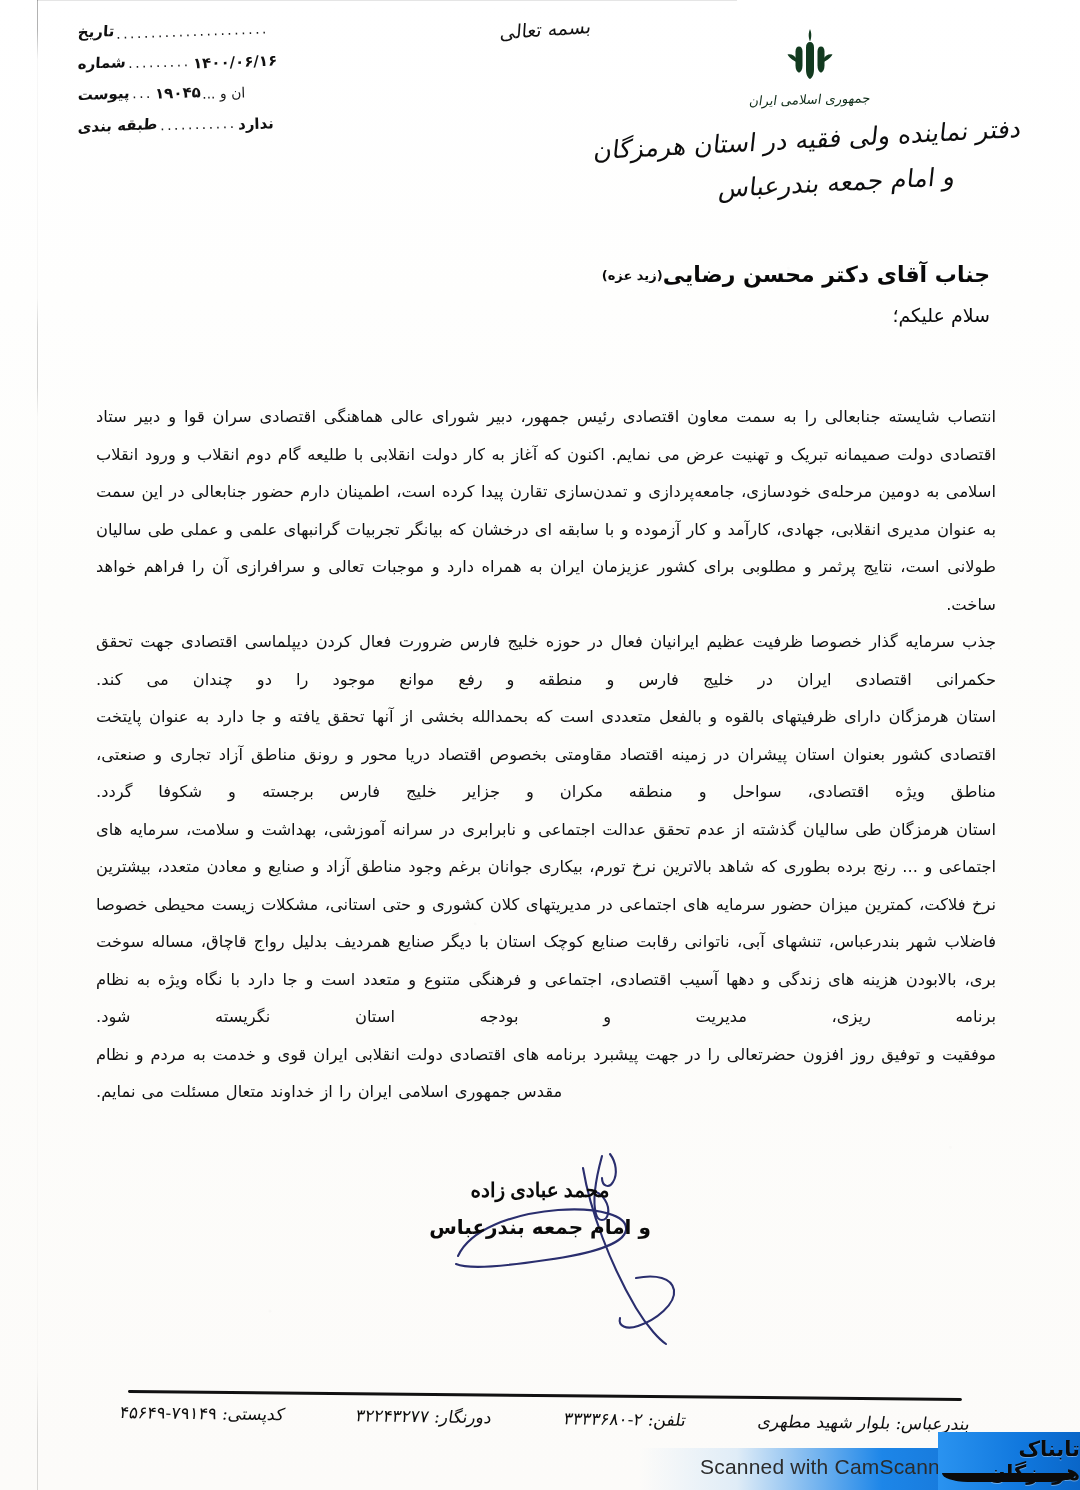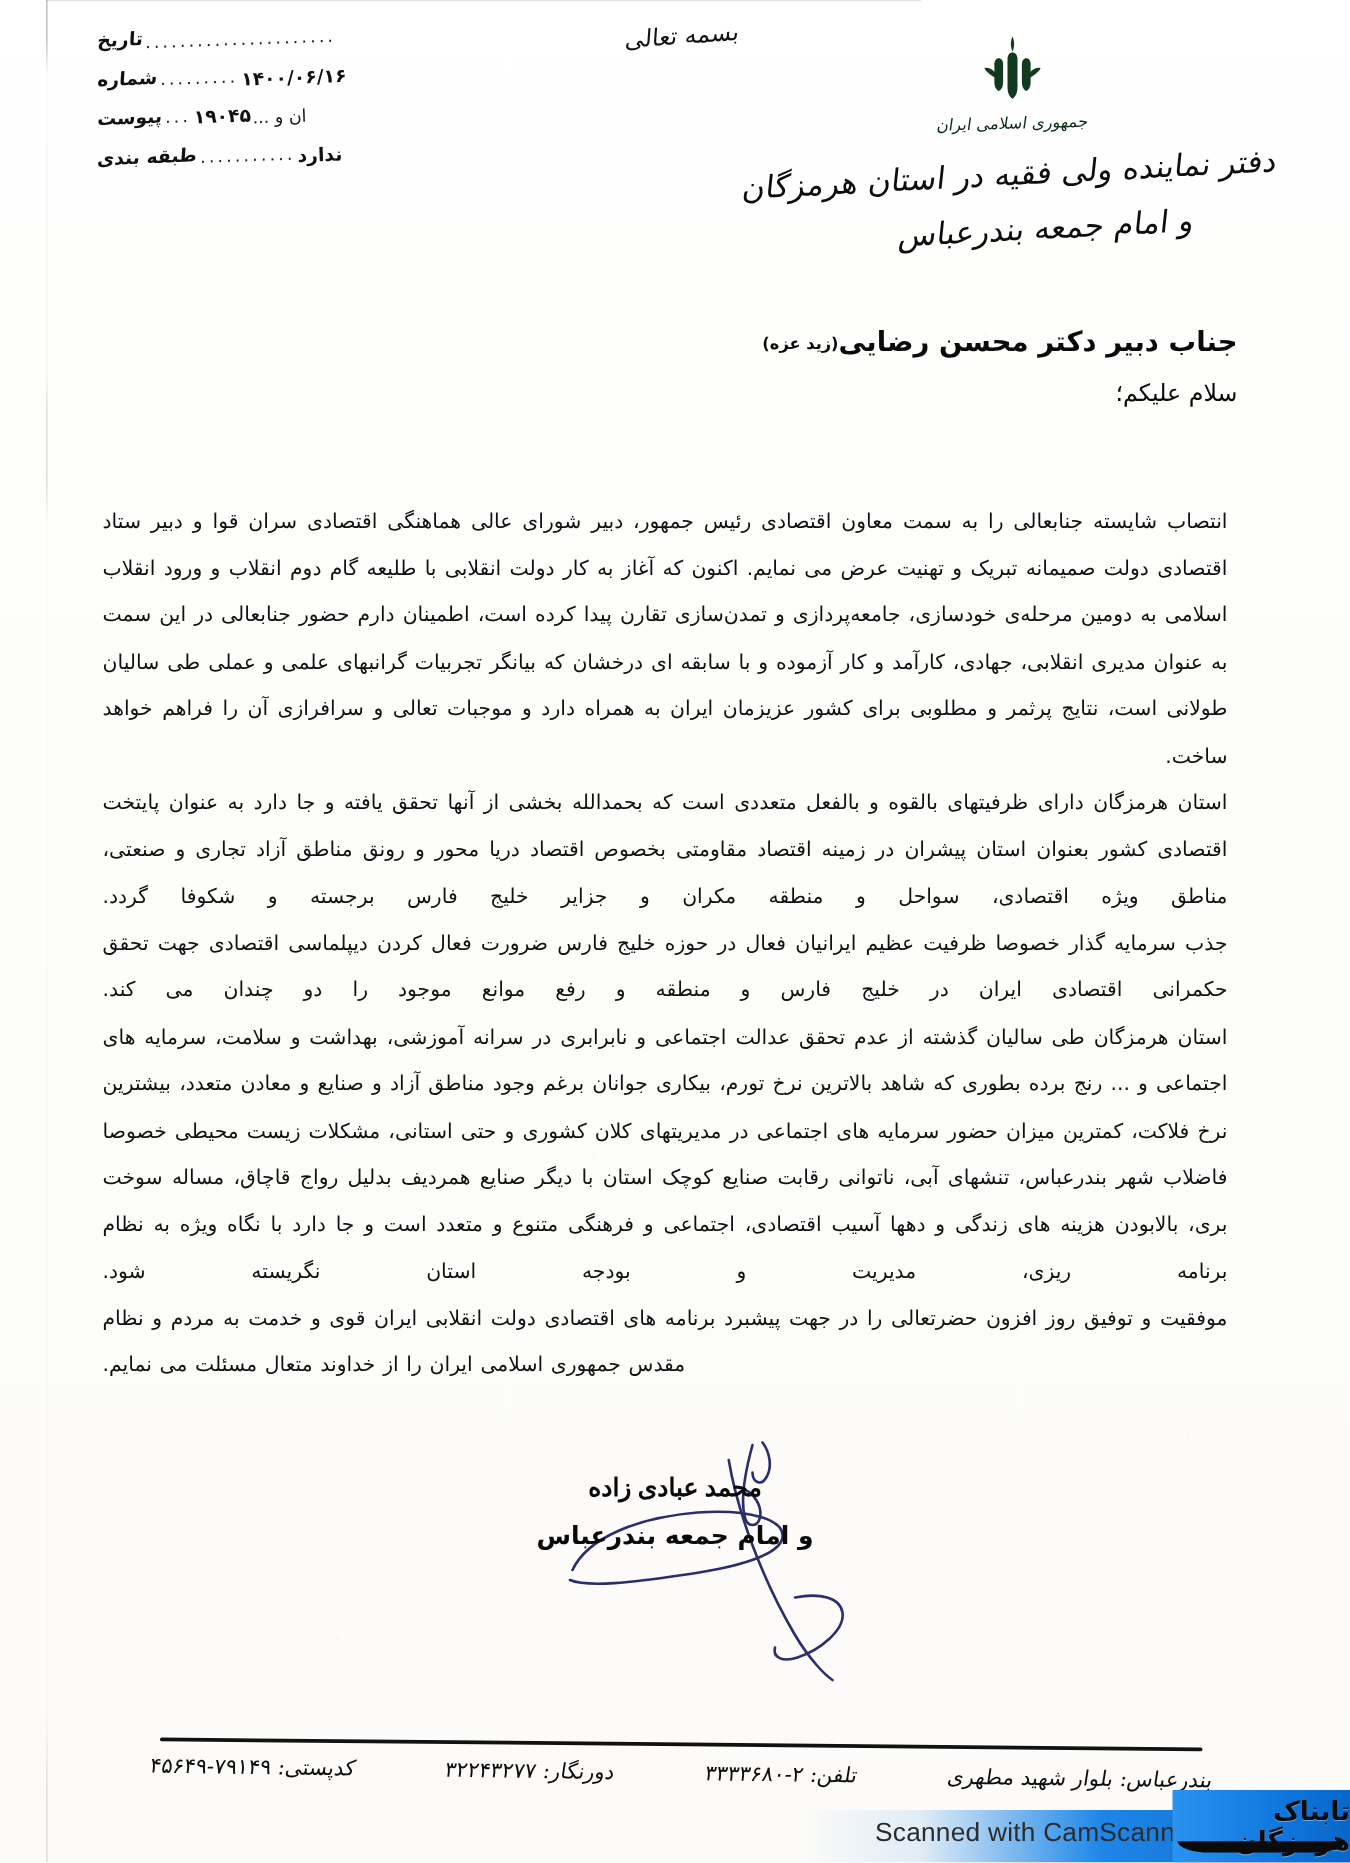--- a/index.html
+++ b/index.html
@@ -102,21 +102,21 @@
     margin-bottom:17px;font-family:"DejaVu Sans",sans-serif;
   }
   .addr-line .sub{font-size:13px;font-weight:700;vertical-align:2px;}
   .salutation{
     font-size:19px;font-weight:400;color:#0a0a0a;margin-top:6px;
     font-family:"DejaVu Sans",sans-serif;
   }
 
   
   .body-text{
-    position:absolute;right:98px;top:398px;width:900px;
+    position:absolute;right:84px;top:398px;width:900px;
     direction:rtl;text-align:justify;text-align-last:justify;
     font-family:"DejaVu Sans",sans-serif;
     font-size:16.3px;line-height:37.5px;color:#111;
     letter-spacing:-.15px;word-spacing:1px;
   }
   .body-text p{margin:0 0 0 0;}
   .body-text p.last{text-align-last:left;}
 
   
   .sigblock{
@@ -238,29 +238,29 @@
         <path d="M29 50.5 c6.0 0 12.0 2.0 12.0 2.0 s-5.0 3.6 -12.0 3.6 s-12.0 -3.6 -12.0 -3.6 s6.0 -2.0 12.0 -2.0 z" opacity="0"></path>
       </g>
     </svg>
     <div class="emblem-caption">جمهوری اسلامی ایران</div>
     <div class="lh-line1">دفتر نماینده ولی فقیه در استان هرمزگان</div>
     <div class="lh-line2">و امام جمعه بندرعباس</div>
   </div>
 
   <div class="addressee">
     <div class="addr-line">
-      <span>جناب دبیر دکتر محسن رضایی</span><span class="sub">(زید عزه)</span>
+      <span>جناب آقای دکتر محسن رضایی</span><span class="sub">(زید عزه)</span>
     </div>
     <div class="salutation">سلام علیکم؛</div>
   </div>
 
   <div class="body-text">
     <p>انتصاب شایسته جنابعالی را به سمت معاون اقتصادی رئیس جمهور، دبیر شورای عالی هماهنگی اقتصادی سران قوا و دبیر ستاد اقتصادی دولت صمیمانه تبریک و تهنیت عرض می نمایم. اکنون که آغاز به کار دولت انقلابی با طلیعه گام دوم انقلاب و ورود انقلاب اسلامی به دومین مرحله‌ی خودسازی، جامعه‌پردازی و تمدن‌سازی تقارن پیدا کرده است، اطمینان دارم حضور جنابعالی در این سمت به عنوان مدیری انقلابی، جهادی، کارآمد و کار آزموده و با سابقه ای درخشان که بیانگر تجربیات گرانبهای علمی و عملی طی سالیان طولانی است، نتایج پرثمر و مطلوبی برای کشور عزیزمان ایران به همراه دارد و موجبات تعالی و سرافرازی آن را فراهم خواهد ساخت.</p>
+    <p>جذب سرمایه گذار خصوصا ظرفیت عظیم ایرانیان فعال در حوزه خلیج فارس ضرورت فعال کردن دیپلماسی اقتصادی جهت تحقق حکمرانی اقتصادی ایران در خلیج فارس و منطقه و رفع موانع موجود را دو چندان می کند.</p>
     <p>استان هرمزگان دارای ظرفیتهای بالقوه و بالفعل متعددی است که بحمدالله بخشی از آنها تحقق یافته و جا دارد به عنوان پایتخت اقتصادی کشور بعنوان استان پیشران در زمینه اقتصاد مقاومتی بخصوص اقتصاد دریا محور و رونق مناطق آزاد تجاری و صنعتی، مناطق ویژه اقتصادی، سواحل و منطقه مکران و جزایر خلیج فارس برجسته و شکوفا گردد.</p>
-    <p>جذب سرمایه گذار خصوصا ظرفیت عظیم ایرانیان فعال در حوزه خلیج فارس ضرورت فعال کردن دیپلماسی اقتصادی جهت تحقق حکمرانی اقتصادی ایران در خلیج فارس و منطقه و رفع موانع موجود را دو چندان می کند.</p>
     <p>استان هرمزگان طی سالیان گذشته از عدم تحقق عدالت اجتماعی و نابرابری در سرانه آموزشی، بهداشت و سلامت، سرمایه های اجتماعی و ... رنج برده بطوری که شاهد بالاترین نرخ تورم، بیکاری جوانان برغم وجود مناطق آزاد و صنایع و معادن متعدد، بیشترین نرخ فلاکت، کمترین میزان حضور سرمایه های اجتماعی در مدیریتهای کلان کشوری و حتی استانی، مشکلات زیست محیطی خصوصا فاضلاب شهر بندرعباس، تنشهای آبی، ناتوانی رقابت صنایع کوچک استان با دیگر صنایع همردیف بدلیل رواج قاچاق، مساله سوخت بری، بالابودن هزینه های زندگی و دهها آسیب اقتصادی، اجتماعی و فرهنگی متنوع و متعدد است و جا دارد با نگاه ویژه به نظام برنامه ریزی، مدیریت و بودجه استان نگریسته شود.</p>
     <p class="last">موفقیت و توفیق روز افزون حضرتعالی را در جهت پیشبرد برنامه های اقتصادی دولت انقلابی ایران قوی و خدمت به مردم و نظام مقدس جمهوری اسلامی ایران را از خداوند متعال مسئلت می نمایم.</p>
   </div>
 
   <svg class="signature-mark" viewBox="0 0 330 200" aria-hidden="true">
     <g fill="none" stroke="#2a2e6e" stroke-width="2.1" stroke-linecap="round">
       <path d="M152 8 C146 30, 142 52, 146 66 C148 74, 156 74, 158 66 C160 56, 152 46, 146 44"></path>
       <path d="M160 6 C166 14, 168 26, 163 34 C159 41, 152 38, 152 30"></path>
       <path d="M8 108 C20 82, 60 66, 108 62 C150 59, 178 68, 176 82 C174 96, 140 106, 96 112 C56 118, 20 122, 6 116"></path>
       <path d="M133 20 C140 62, 160 116, 186 160 C198 180, 210 192, 216 196"></path>

